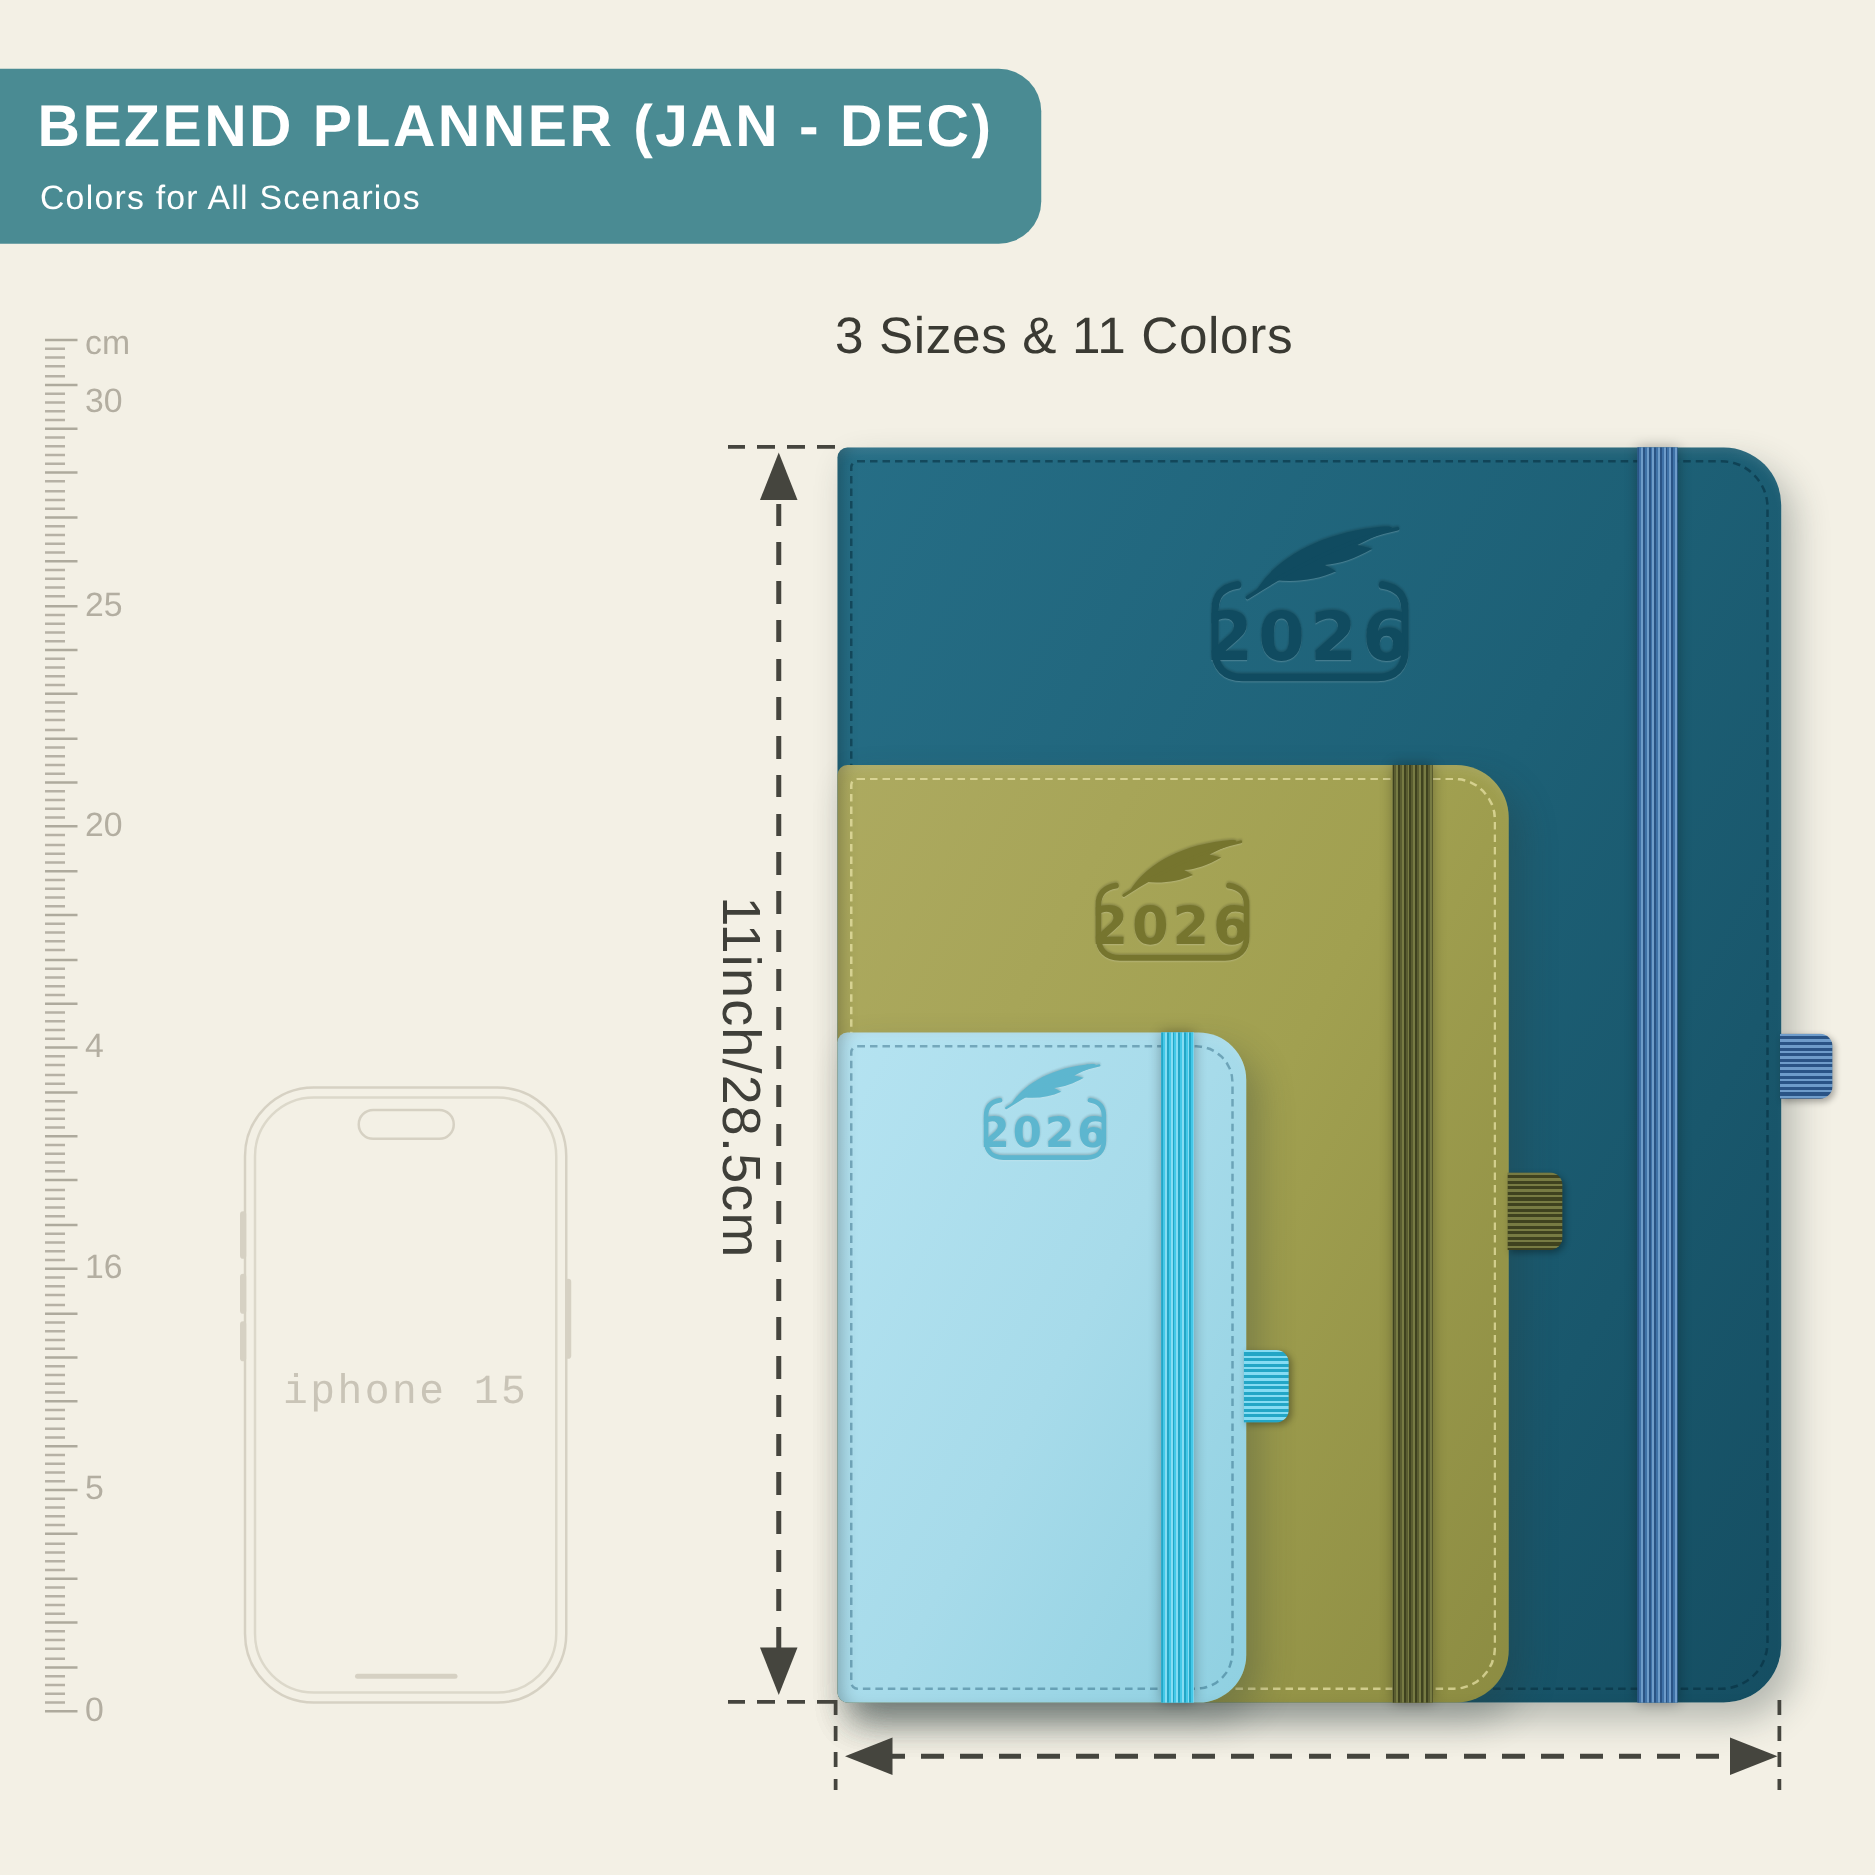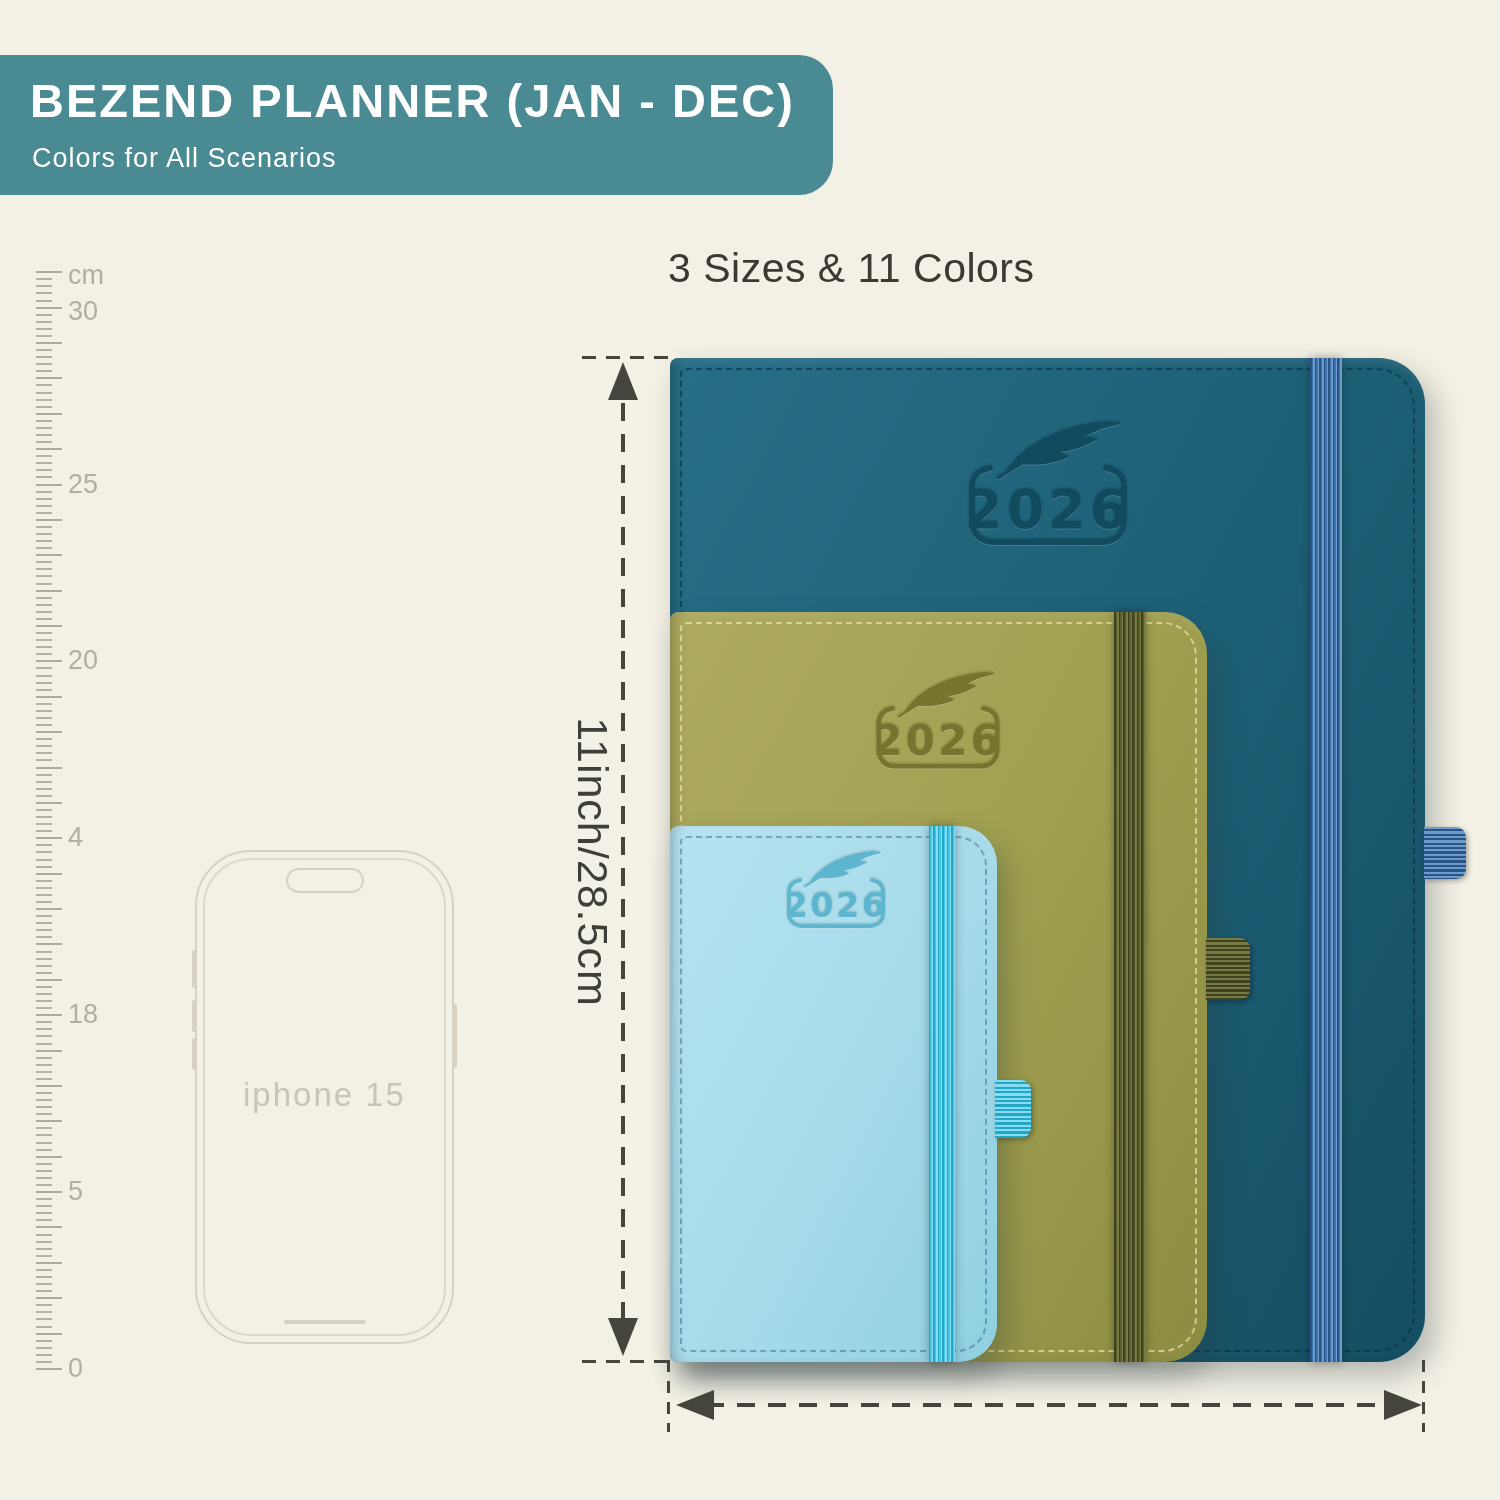--- a/index.html
+++ b/index.html
@@ -17,22 +17,22 @@
   .features{position:absolute;left:668px;top:240px;color:#3a3a33;font-size:41px;line-height:56px;
             letter-spacing:.5px;white-space:nowrap;}
 
   
   .ruler{position:absolute;left:0;top:0;width:160px;height:1500px;}
   .tick{position:absolute;left:36px;width:16px;height:2px;background:#b6b1a5;}
   .tick.major{width:26px;background:#aeaa9d;}
   .rlabel{position:absolute;left:68px;color:#b3aea1;font-size:27px;transform:translateY(-50%);}
 
   
-  .phone{position:absolute;left:195px;top:850px;width:255px;height:490px;
-         border:2px solid #d6d1c3;border-radius:56px;}
+  .phone{position:absolute;left:195px;top:869px;width:255px;height:490px;
+         border:2px solid #d6d1c3;border-radius:56px;font-family:Liberation Mono, monospace;}
   .phone-inner{position:absolute;inset:6px;border:2px solid #dcd8ca;border-radius:48px;}
   .island{position:absolute;left:50%;top:16px;transform:translateX(-50%);width:74px;height:21px;
           border:2px solid #d6d1c3;border-radius:14px;}
   .phone-label{position:absolute;left:0;right:0;top:224px;text-align:center;color:#c9c4b7;font-size:33px;letter-spacing:2px;}
   .p-btn{position:absolute;width:5px;background:#d6d1c3;border-radius:3px;}
   .p-btn.b1{left:-5px;top:98px;height:38px;}
   .p-btn.b2{left:-5px;top:148px;height:32px;}
   .p-btn.b3{left:-5px;top:186px;height:32px;}
   .p-btn.b4{right:-5px;top:152px;height:64px;}
   .speaker{position:absolute;left:50%;bottom:18px;transform:translateX(-50%);width:82px;height:4px;
@@ -269,25 +269,25 @@
       <div class="tick" style="top: 334.904px;"></div>
       <div class="tick" style="top: 327.828px;"></div>
       <div class="tick" style="top: 320.752px;"></div>
       <div class="tick" style="top: 313.676px;"></div>
       <div class="tick major" style="top: 306.6px;"></div>
       <div class="tick" style="top: 299.524px;"></div>
       <div class="tick" style="top: 292.448px;"></div>
       <div class="tick" style="top: 285.372px;"></div>
       <div class="tick" style="top: 278.296px;"></div>
       <div class="tick major" style="top: 271.22px;"></div>
-      <div class="rlabel" style="top: 311px;">30</div>
+      <div class="rlabel" style="top: 321px;">30</div>
       <div class="rlabel" style="top: 483.5px;">25</div>
       <div class="rlabel" style="top: 660.4px;">20</div>
       <div class="rlabel" style="top: 837.3px;">4</div>
-      <div class="rlabel" style="top: 1014.2px;">18</div>
+      <div class="rlabel" style="top: 1014.2px;">16</div>
       <div class="rlabel" style="top: 1191.1px;">5</div>
       <div class="rlabel" style="top: 1368px;">0</div>
       <div class="rlabel" style="top: 275.22px;">cm</div>
     </div>
 
   <div class="phone">
     <div class="phone-inner"></div>
     <div class="island"></div>
     <div class="phone-label">iphone 15</div>
     <div class="p-btn b1"></div>

